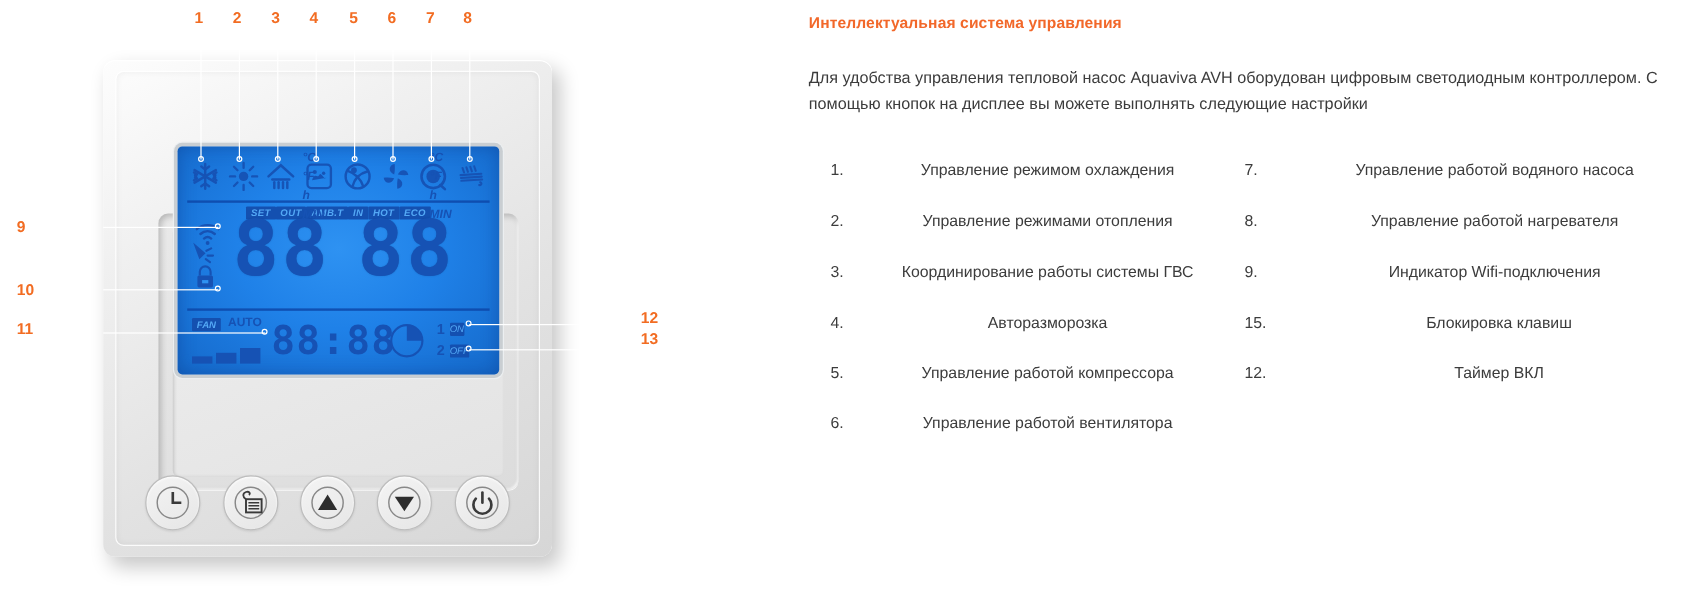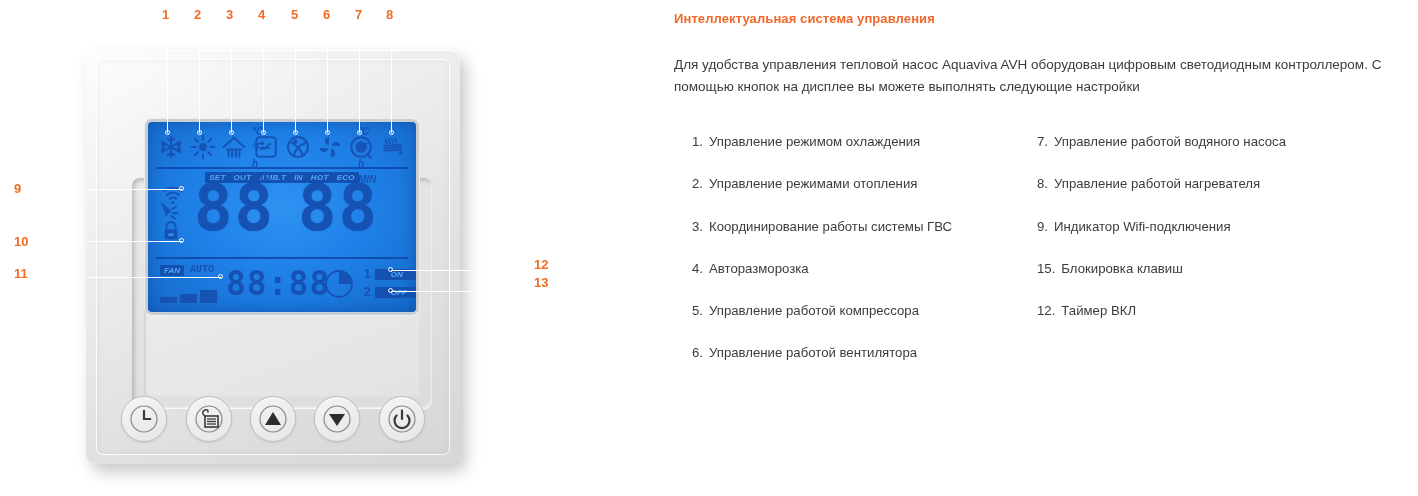--- a/index.html
+++ b/index.html
@@ -184,21 +184,20 @@
   .fan-tag {
     position: absolute; left: 12px; top: 6px;
     background: #1450b0; color: #53a8f5;
     font-size: 8px; font-weight: bold; font-style: italic;
     padding: 1px 4px; border-radius: 1px; line-height: 9px;
   }
   .auto-tag {
     position: absolute; left: 42px; top: 5px;
     color: #1652b4; font-size: 10px; font-weight: bold;
     line-height: 11px;
-    font-family: Liberation Mono, monospace;
   }
   .fan-bars {
     position: absolute; left: 12px; top: 28px;
     width: 62px; height: 16px;
     display: flex; align-items: flex-end; gap: 3px;
   }
   .fan-bars i {
     display: block; background: #1652b4; width: 17px;
   }
   .fan-bars i:nth-child(1){ height:6px; }
@@ -214,22 +213,22 @@
   .onoff {
     position: absolute; left: 216px; top: 6px;
     width: 46px;
   }
   .onoff-row {
     display: flex; align-items: center; gap: 4px; height: 18px;
   }
   .onoff-row .idx { color: #1652b4; font-size: 12px; font-weight: bold; line-height: 12px; }
   .onoff-row .pill {
     background: #1450b0; color: #53a8f5;
-    font-size: 8px; font-weight: bold; font-style: italic;
-    padding: 1px 16px; border-radius: 1px; line-height: 9px;
+    font-size: 8px; font-weight: normal; font-style: italic;
+    padding: 1px 0; border-radius: 1px; line-height: 9px;
   }
 
   
   .btn-row {
     position: absolute;
     left: 26px; top: 338px;
     width: 322px; height: 62px;
     display: flex; align-items: center; justify-content: space-around;
   }
   .rbtn {
@@ -264,21 +263,21 @@
   #col-left  { left: 18px; width: 345px; }
   #col-right { left: 363px; width: 400px; }
   .feat-item {
     display: flex;
     color: #3c3c3c;
     font-size: 13.2px;
     line-height: 17px;
     height: 42.3px;
   }
   .feat-item .num { flex: 0 0 auto; margin-right: 6px; white-space: nowrap; }
-  .feat-item .txt { flex: 1 1 auto; }
+  .feat-item .txt { flex: 1 1 auto; text-align: center; }
 </style>
 </head>
 <body>
 
 <div id="illustration">
 
   <div class="callout-num" style="left:162px;top:8px;">1</div>
   <div class="callout-num" style="left:194px;top:8px;">2</div>
   <div class="callout-num" style="left:226px;top:8px;">3</div>
   <div class="callout-num" style="left:258px;top:8px;">4</div>

